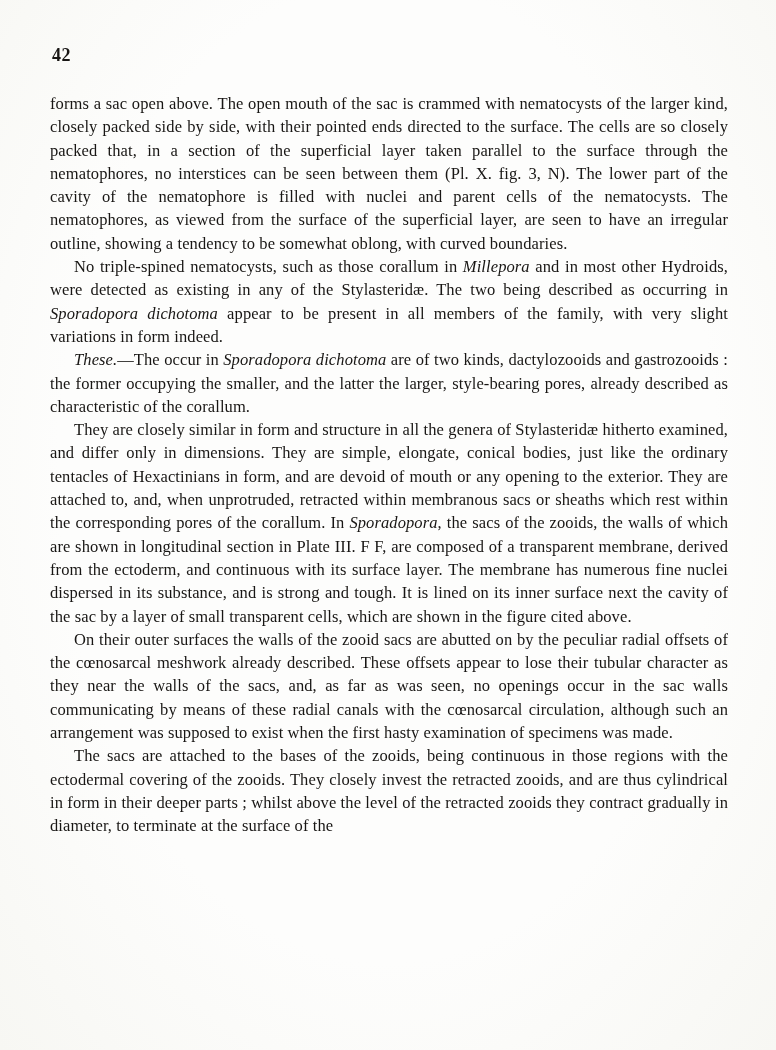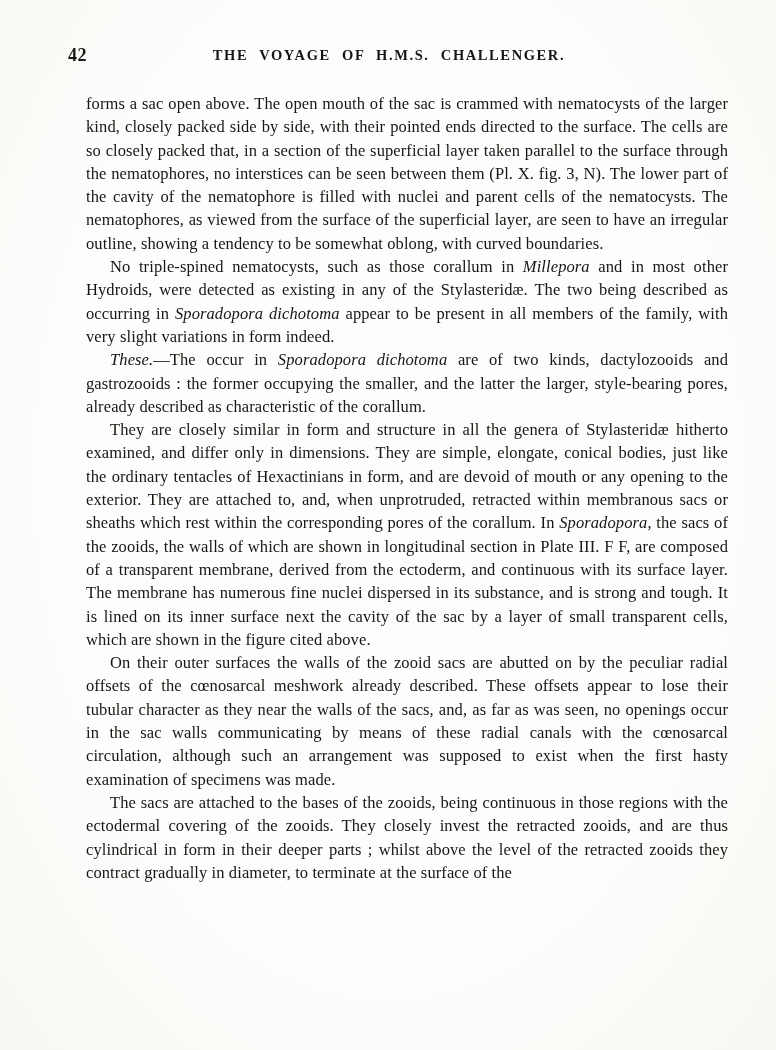--- a/index.html
+++ b/index.html
@@ -16,53 +16,51 @@
     font-family: "Liberation Serif", "DejaVu Serif", serif;
     color: #181614;
   }
   .header-row {
     position: relative;
     height: 24px;
     margin-bottom: 24px;
   }
   .page-number {
     position: absolute;
-    left: 18px;
+    left: 2px;
     top: 1px;
     font-size: 18px;
     font-weight: bold;
     letter-spacing: 0.5px;
   }
   .running-title {
     text-align: center;
     font-size: 14.5px;
     font-weight: bold;
     letter-spacing: 1.6px;
     word-spacing: 6px;
     padding-top: 3px;
     white-space: nowrap;
   }
   .body-text {
     font-size: 16.5px;
     line-height: 23.3px;
     text-align: justify;
     letter-spacing: 0.1px;
-    margin-left: 36px;
   }
   .body-text p { margin: 0; }
   .body-text p.indent { text-indent: 24px; }
   .body-text i { font-style: italic; }
 </style>
 </head>
 <body>
 
 <div class="page">
   <div class="header-row">
     <span class="page-number">42</span>
-    <div class="running-title">THE VOYAGE OF H.M.S. CHALLENGER.</div>
   </div>
   <div class="body-text">
       <p><span>forms a sac open above. The open mouth of the sac is crammed with nematocysts of the larger kind, closely packed side by side, with their pointed ends directed to the surface. The cells are so closely packed that, in a section of the superficial layer taken parallel to the surface through the nematophores, no interstices can be seen between them (Pl. X. fig. 3, N). The lower part of the cavity of the nematophore is filled with nuclei and parent cells of the nematocysts. The nematophores, as viewed from the surface of the superficial layer, are seen to have an irregular outline, showing a tendency to be somewhat oblong, with curved boundaries.</span></p>
       <p class="indent"><span>No triple-spined nematocysts, such as those corallum in </span><i>Millepora</i><span> and in most other Hydroids, were detected as existing in any of the Stylasteridæ. The two being described as occurring in </span><i>Sporadopora dichotoma</i><span> appear to be present in all members of the family, with very slight variations in form indeed.</span></p>
       <p class="indent"><i>These.</i><span>—The occur in </span><i>Sporadopora dichotoma</i><span> are of two kinds, dactylozooids and gastrozooids : the former occupying the smaller, and the latter the larger, style-bearing pores, already described as characteristic of the corallum.</span></p>
       <p class="indent"><span>They are closely similar in form and structure in all the genera of Stylasteridæ hitherto examined, and differ only in dimensions. They are simple, elongate, conical bodies, just like the ordinary tentacles of Hexactinians in form, and are devoid of mouth or any opening to the exterior. They are attached to, and, when unprotruded, retracted within membranous sacs or sheaths which rest within the corresponding pores of the corallum. In </span><i>Sporadopora</i><span>, the sacs of the zooids, the walls of which are shown in longitudinal section in Plate III. F F, are composed of a transparent membrane, derived from the ectoderm, and continuous with its surface layer. The membrane has numerous fine nuclei dispersed in its substance, and is strong and tough. It is lined on its inner surface next the cavity of the sac by a layer of small transparent cells, which are shown in the figure cited above.</span></p>
       <p class="indent"><span>On their outer surfaces the walls of the zooid sacs are abutted on by the peculiar radial offsets of the cœnosarcal meshwork already described. These offsets appear to lose their tubular character as they near the walls of the sacs, and, as far as was seen, no openings occur in the sac walls communicating by means of these radial canals with the cœnosarcal circulation, although such an arrangement was supposed to exist when the first hasty examination of specimens was made.</span></p>
       <p class="indent"><span>The sacs are attached to the bases of the zooids, being continuous in those regions with the ectodermal covering of the zooids. They closely invest the retracted zooids, and are thus cylindrical in form in their deeper parts ; whilst above the level of the retracted zooids they contract gradually in diameter, to terminate at the surface of the</span></p>
     </div>
 </div>

